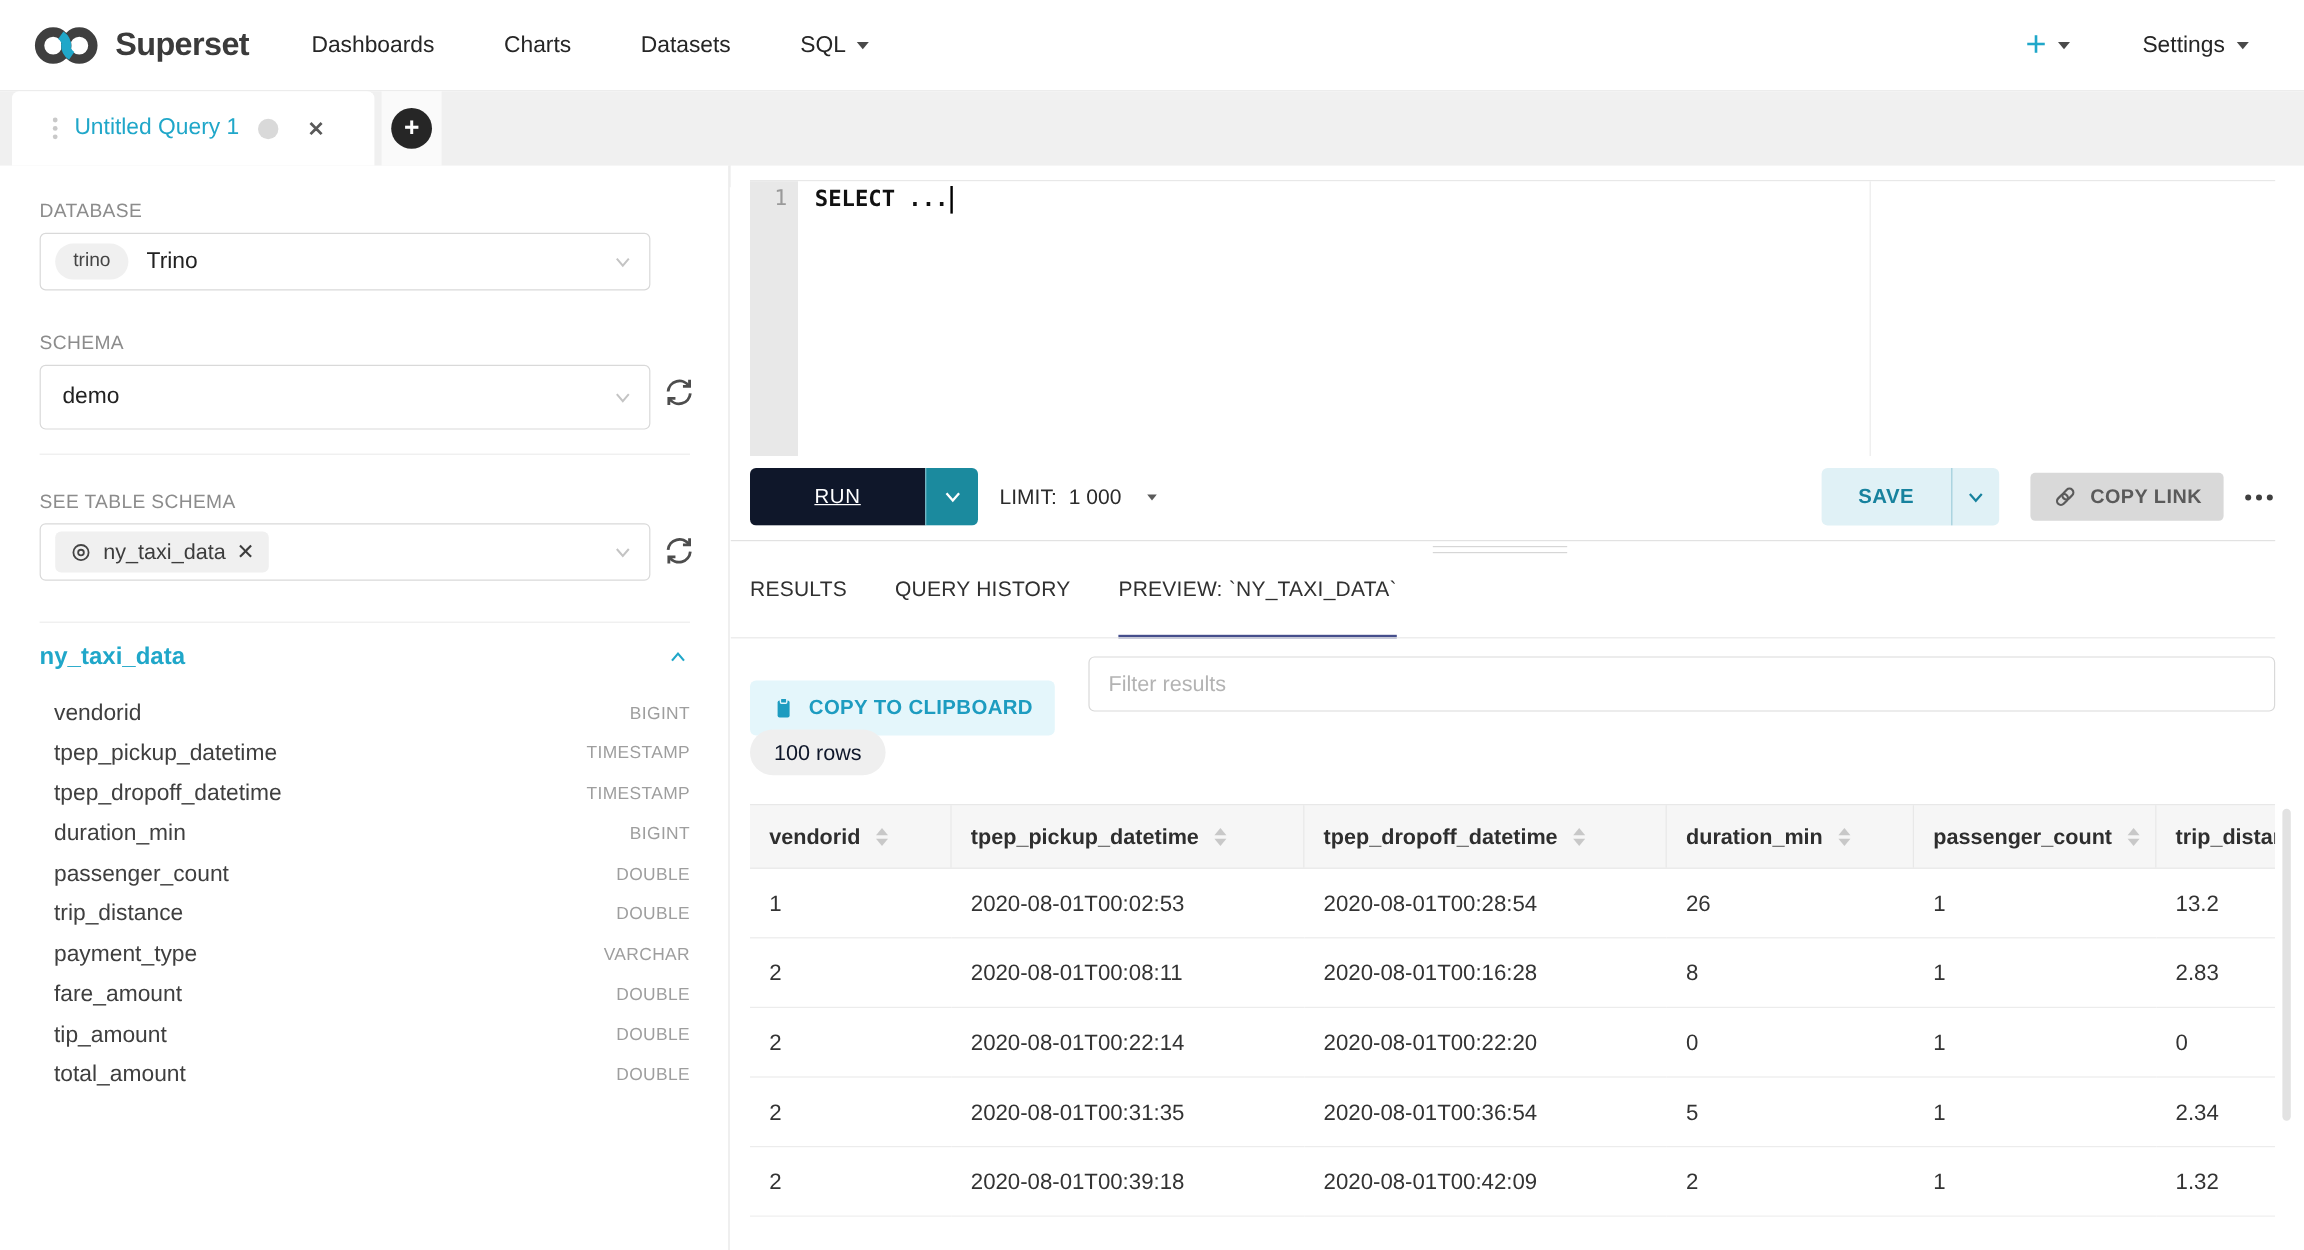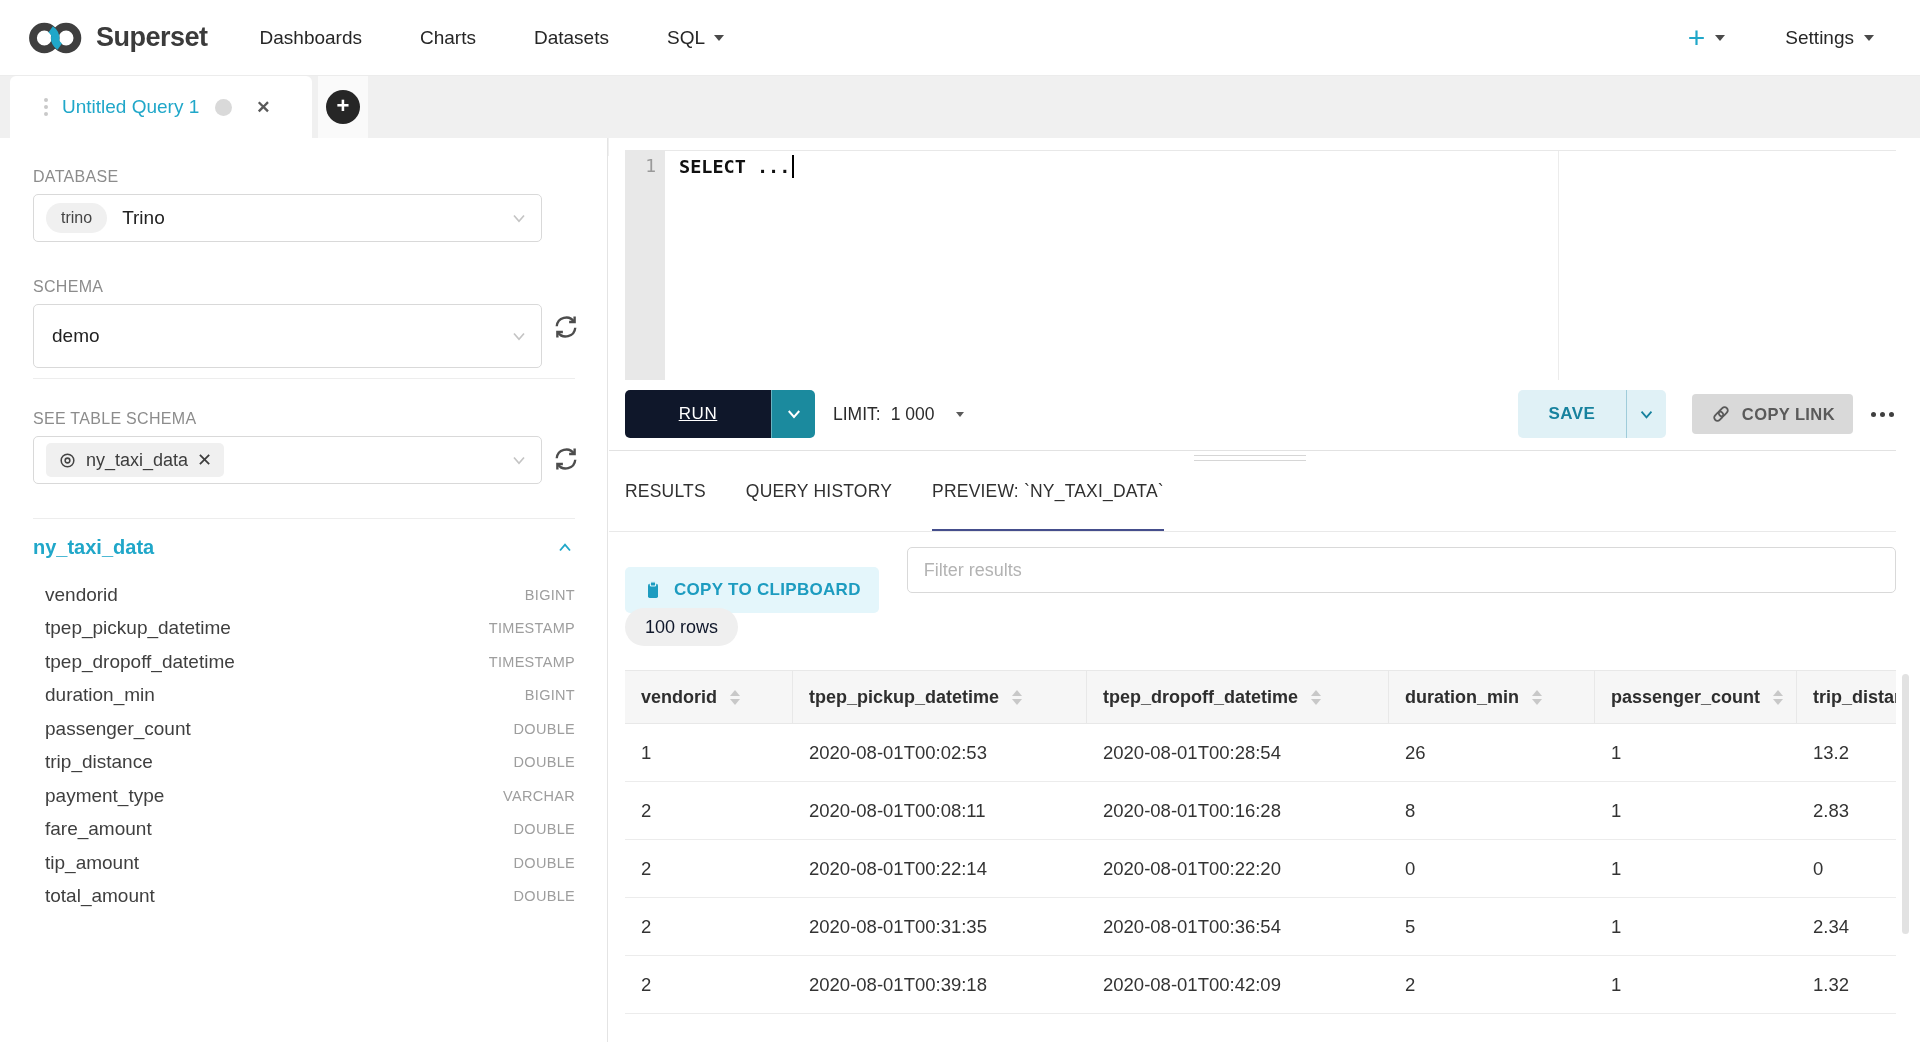--- a/index.html
+++ b/index.html
@@ -181,21 +181,21 @@
     <div class="side-label" style="top:30px;">DATABASE</div>
     <div class="select" style="top:56px; height:48px;">
       <span class="db-tag">trino</span>
       <span class="db-name">Trino</span>
       <svg class="chev" width="20" height="20" viewBox="0 0 24 24">
         <polyline points="6,9 12,16 18,9" fill="none" stroke="#c4c4c4" stroke-width="2"></polyline>
       </svg>
     </div>
 
     <div class="side-label" style="top:140px;">SCHEMA</div>
-    <div class="select" style="top:166px; height:64px;">
+    <div class="select" style="top:166px; height:54px;">
       <span class="schema-name">demo</span>
       <svg class="chev" width="20" height="20" viewBox="0 0 24 24">
         <polyline points="6,9 12,16 18,9" fill="none" stroke="#c4c4c4" stroke-width="2"></polyline>
       </svg>
     </div>
     <div class="refresh-btn" style="top:174px;">
       <svg width="30" height="30" viewBox="0 0 24 24">
         <path d="M4.6 11.4a7.6 7.6 0 0 1 13.9-3.6" fill="none" stroke="#4d4d4d" stroke-width="1.9"></path>
         <path d="M18.9 3.6v4.4h-4.4" fill="none" stroke="#4d4d4d" stroke-width="1.9"></path>
         <path d="M19.4 12.6a7.6 7.6 0 0 1-13.9 3.6" fill="none" stroke="#4d4d4d" stroke-width="1.9"></path>

